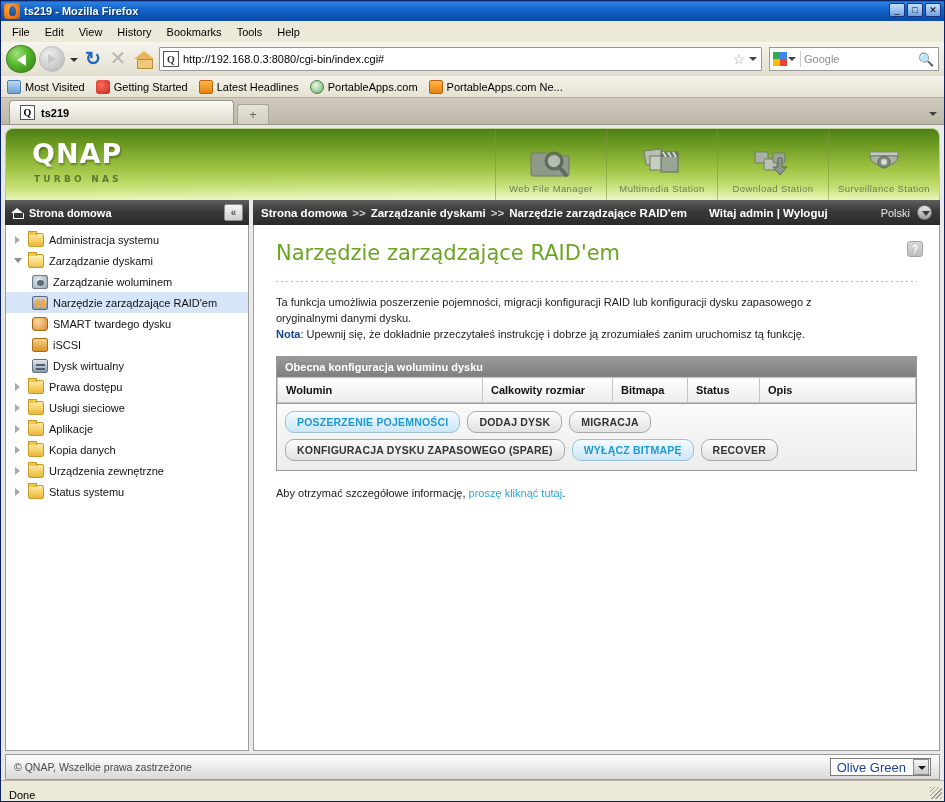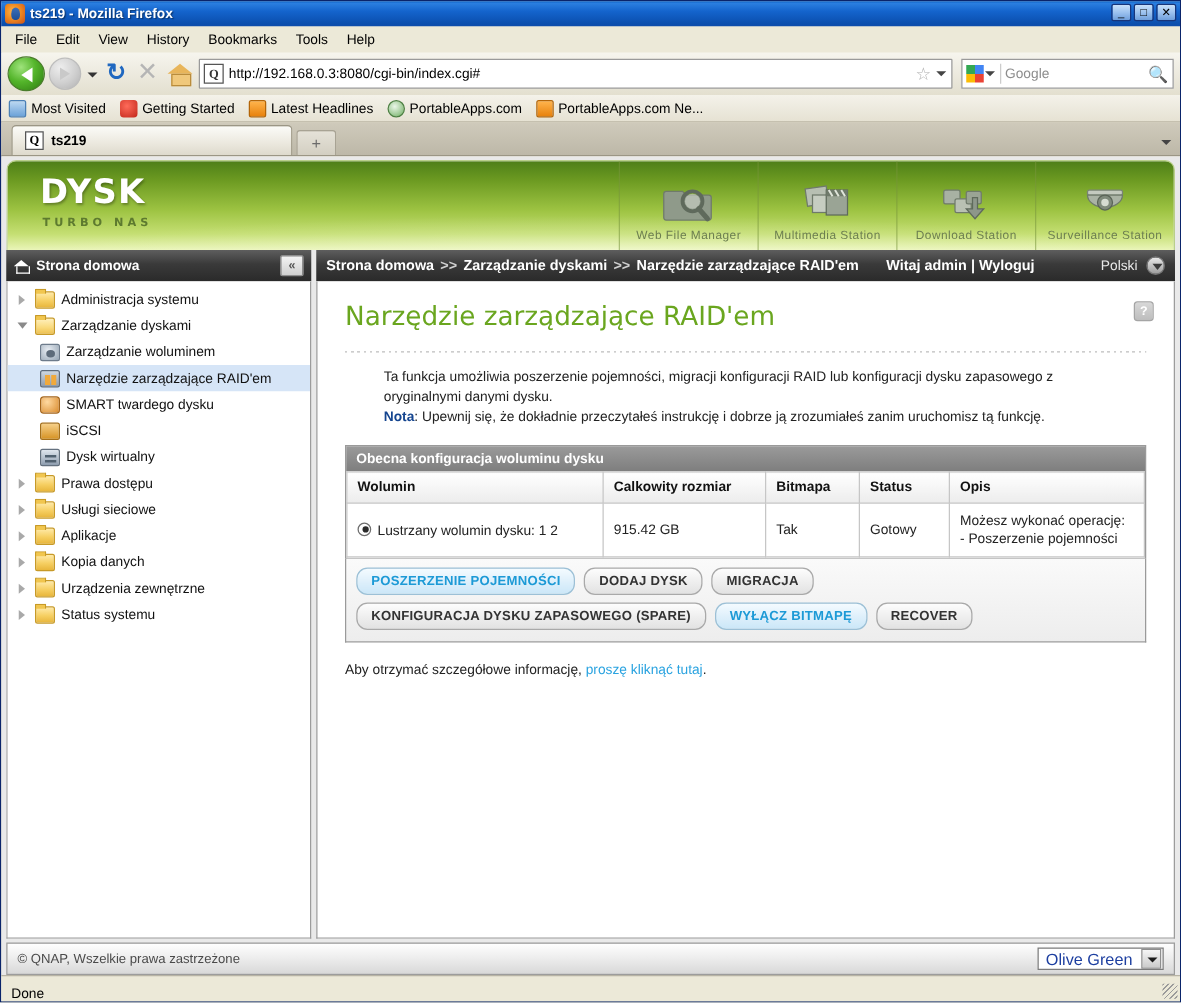--- a/index.html
+++ b/index.html
@@ -348,21 +348,21 @@
     position:absolute;right:16px;top:16px;
     width:16px;height:16px;border-radius:3px;
     background:linear-gradient(to bottom,#d8d8d8,#bdbdbd);
     border:1px solid #a5a5a5;color:#ffffff;font-size:10px;font-weight:bold;
     text-align:center;line-height:15px;
   }
   .dots{
     margin-top:16px;height:1px;
     background-image: repeating-linear-gradient(to right, #bdbdbd 0 2px, transparent 2px 5px);
   }
-  .desc{margin-top:12px;font-size:11px;color:#222;line-height:16px;margin-left:31px;}
+  .desc{margin-top:12px;font-size:11px;color:#222;line-height:16px;}
   .nota-label{color:#15458f;font-weight:bold;}
 
   .tbl-wrap{margin-top:14px;border:1px solid #9a9a9a;}
   .tbl-title{
     background:linear-gradient(to bottom,#9a9a9a,#7e7e7e);
     color:#fff;font-weight:bold;font-size:11px;padding:4px 8px;
   }
   table.cfg{width:100%;border-collapse:collapse;background:#fff;font-size:11px;}
   table.cfg th{
     text-align:left;font-weight:bold;font-size:11px;color:#111;
@@ -507,21 +507,21 @@
     </div>
     <div class="tab-new">+</div>
     <div class="tab-dd"></div>
   </div>
 
   <div class="page">
     <div class="qnap-shell">
 
       <div class="banner">
         <div class="brand">
-          <div class="brand-logo">DYSK</div>
+          <div class="brand-logo">QNAP</div>
           <div class="brand-sub">TURBO NAS</div>
         </div>
         <div class="banner-apps">
           <div class="app">
             <div class="app-ic">
               <svg width="44" height="36" viewBox="0 0 44 36">
                 <path d="M4 9 h13 l3 3 h18 a2 2 0 0 1 2 2 v16 a2 2 0 0 1 -2 2 h-34 a2 2 0 0 1 -2 -2 v-19 a2 2 0 0 1 2 -2 z" fill="#8f9a8a" stroke="#6f7a6b"></path>
                 <circle cx="25" cy="17" r="8" fill="none" stroke="#5f6a5c" stroke-width="3"></circle>
                 <circle cx="25" cy="17" r="6" fill="#cfd6ca" opacity="0.6"></circle>
                 <line x1="30" y1="23" x2="37" y2="31" stroke="#5f6a5c" stroke-width="4" stroke-linecap="round"></line>
@@ -668,32 +668,20 @@
             <div class="tbl-title">Obecna konfiguracja woluminu dysku</div>
             <table class="cfg">
               <tbody>
                   <tr>
                 <th style="width:205px">Wolumin</th>
                 <th style="width:130px">Calkowity rozmiar</th>
                 <th style="width:75px">Bitmapa</th>
                 <th style="width:72px">Status</th>
                 <th>Opis</th>
               </tr>
-              <tr>
-                <td>
-                  <span class="radio"></span><span>Lustrzany wolumin dysku: 1 2</span>
-                </td>
-                <td>915.42 GB</td>
-                <td>Tak</td>
-                <td>Gotowy</td>
-                <td class="desc-cell">
-                  <div>Możesz wykonać operację:</div>
-                  <div>- Poszerzenie pojemności</div>
-                </td>
-              </tr>
             </tbody>
               </table>
           </div>
 
           <div class="btn-panel">
             <div class="btn-row">
               <div class="qbtn active">POSZERZENIE POJEMNOŚCI</div>
               <div class="qbtn">DODAJ DYSK</div>
               <div class="qbtn">MIGRACJA</div>
             </div>

